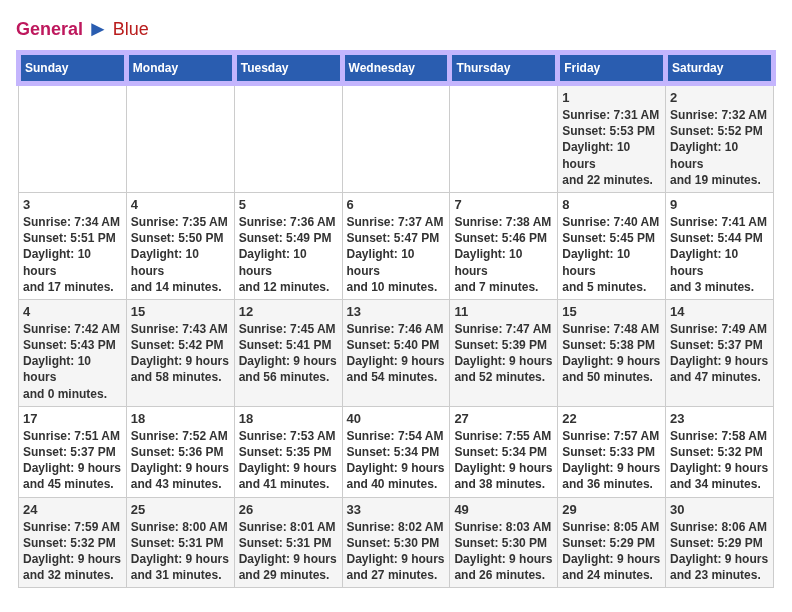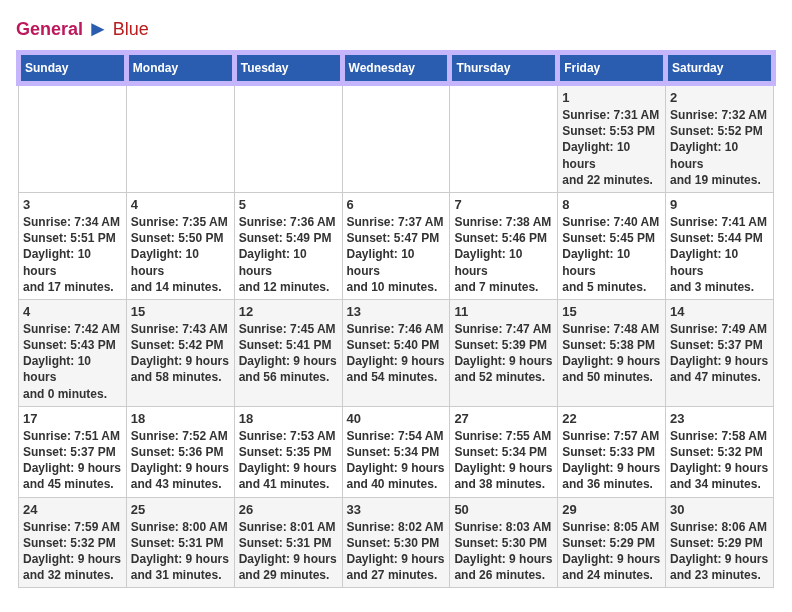--- a/index.html
+++ b/index.html
@@ -223,21 +223,21 @@
         </td>
         <td>
           <span class="day-number">26</span>
           <div class="cell-info">Sunrise: 8:01 AM<br>Sunset: 5:31 PM<br>Daylight: 9 hours<br>and 29 minutes.</div>
         </td>
         <td>
           <span class="day-number">33</span>
           <div class="cell-info">Sunrise: 8:02 AM<br>Sunset: 5:30 PM<br>Daylight: 9 hours<br>and 27 minutes.</div>
         </td>
         <td>
-          <span class="day-number">50</span>
+          <span class="day-number">49</span>
           <div class="cell-info">Sunrise: 8:03 AM<br>Sunset: 5:30 PM<br>Daylight: 9 hours<br>and 26 minutes.</div>
         </td>
         <td>
           <span class="day-number">29</span>
           <div class="cell-info">Sunrise: 8:05 AM<br>Sunset: 5:29 PM<br>Daylight: 9 hours<br>and 24 minutes.</div>
         </td>
         <td>
           <span class="day-number">30</span>
           <div class="cell-info">Sunrise: 8:06 AM<br>Sunset: 5:29 PM<br>Daylight: 9 hours<br>and 23 minutes.</div>
         </td>

